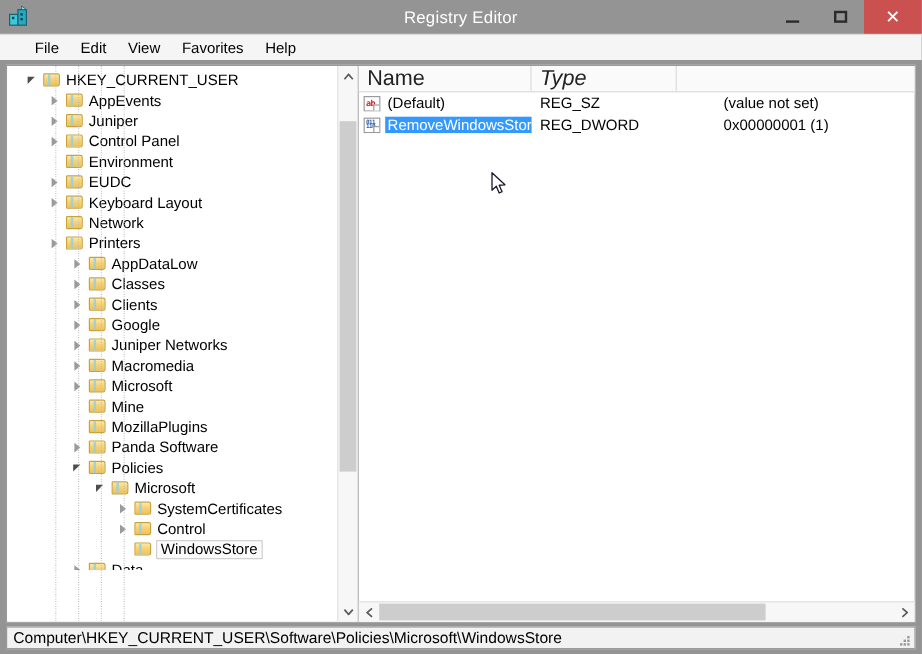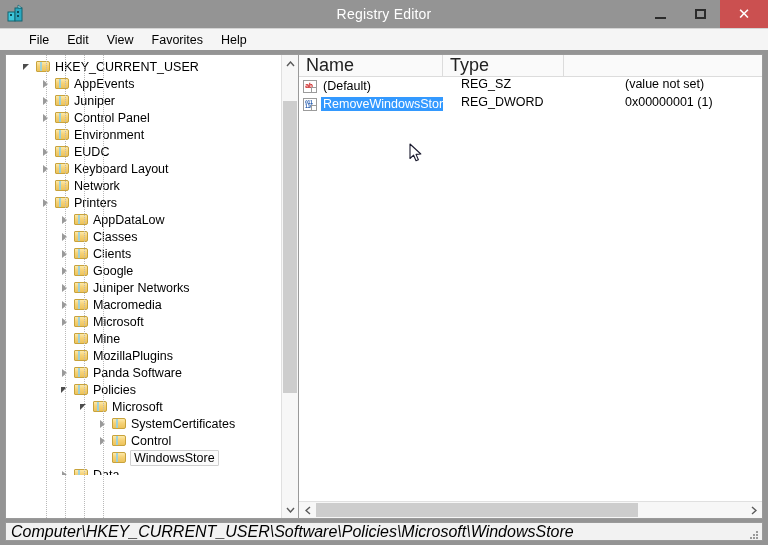--- a/index.html
+++ b/index.html
@@ -130,26 +130,25 @@
   .list-body{flex:1 1 auto;position:relative;overflow:hidden;}
   .lheader{
     height:22px;flex:0 0 22px;display:flex;background:#fafafa;
     border-bottom:1px solid #dcdcdc;box-sizing:border-box;
   }
   .lh{
     font-size:18px;color:#222;line-height:21px;padding-left:7px;
     border-right:1px solid #dcdcdc;box-sizing:border-box;cursor:default;
   }
   .lh.c-name{width:144px;flex:0 0 144px;}
-  .lh.c-type{width:121px;flex:0 0 121px;}
+  .lh.c-type{width:121px;flex:0 0 121px;font-style:italic;}
   .lh.c-data{flex:1 1 auto;border-right:none;}
   .lrow{
-    height:18px;display:flex;font-size:12.5px;color:#000;
+    height:18px;display:flex;align-items:center;font-size:12.5px;color:#000;
     cursor:default;
-    gap:11px;
   }
   .cell{box-sizing:border-box;white-space:nowrap;overflow:hidden;}
   .cell.c-name{width:144px;flex:0 0 144px;display:flex;align-items:center;padding-left:4px;}
   .cell.c-type{width:121px;flex:0 0 121px;padding-left:7px;}
   .cell.c-data{flex:1 1 auto;padding-left:7px;margin-left:32px;}
   .nm{padding:0 2px;}
   .lrow.selected .nm{background:#3399ff;color:#fff;}
   .vicon{
     width:14px;height:13px;flex:0 0 14px;margin-right:4px;position:relative;
     background:#fff;border:1px solid #9b9b9b;box-sizing:border-box;
@@ -166,22 +165,22 @@
   }
   
   .cursor{position:absolute;pointer-events:none;}
   
   .statuswrap{
     flex:0 0 26px;height:26px;background:#949494;
     padding:3px 5px 4px 5px;box-sizing:border-box;
   }
   .statusbar{
     height:19px;background:#f2f2f2;border:1px solid #9a9a9a;box-sizing:border-box;
-    font-size:16px;color:#000;line-height:17px;padding-left:5px;white-space:nowrap;
-    overflow:hidden;position:relative;font-style:italic;
+    font-size:13px;color:#000;line-height:17px;padding-left:5px;white-space:nowrap;
+    overflow:hidden;position:relative;
   }
   .grip{
     position:absolute;right:2px;bottom:1px;width:12px;height:12px;
   }
 </style>
 </head>
 <body>
 
 <div class="window">
 

